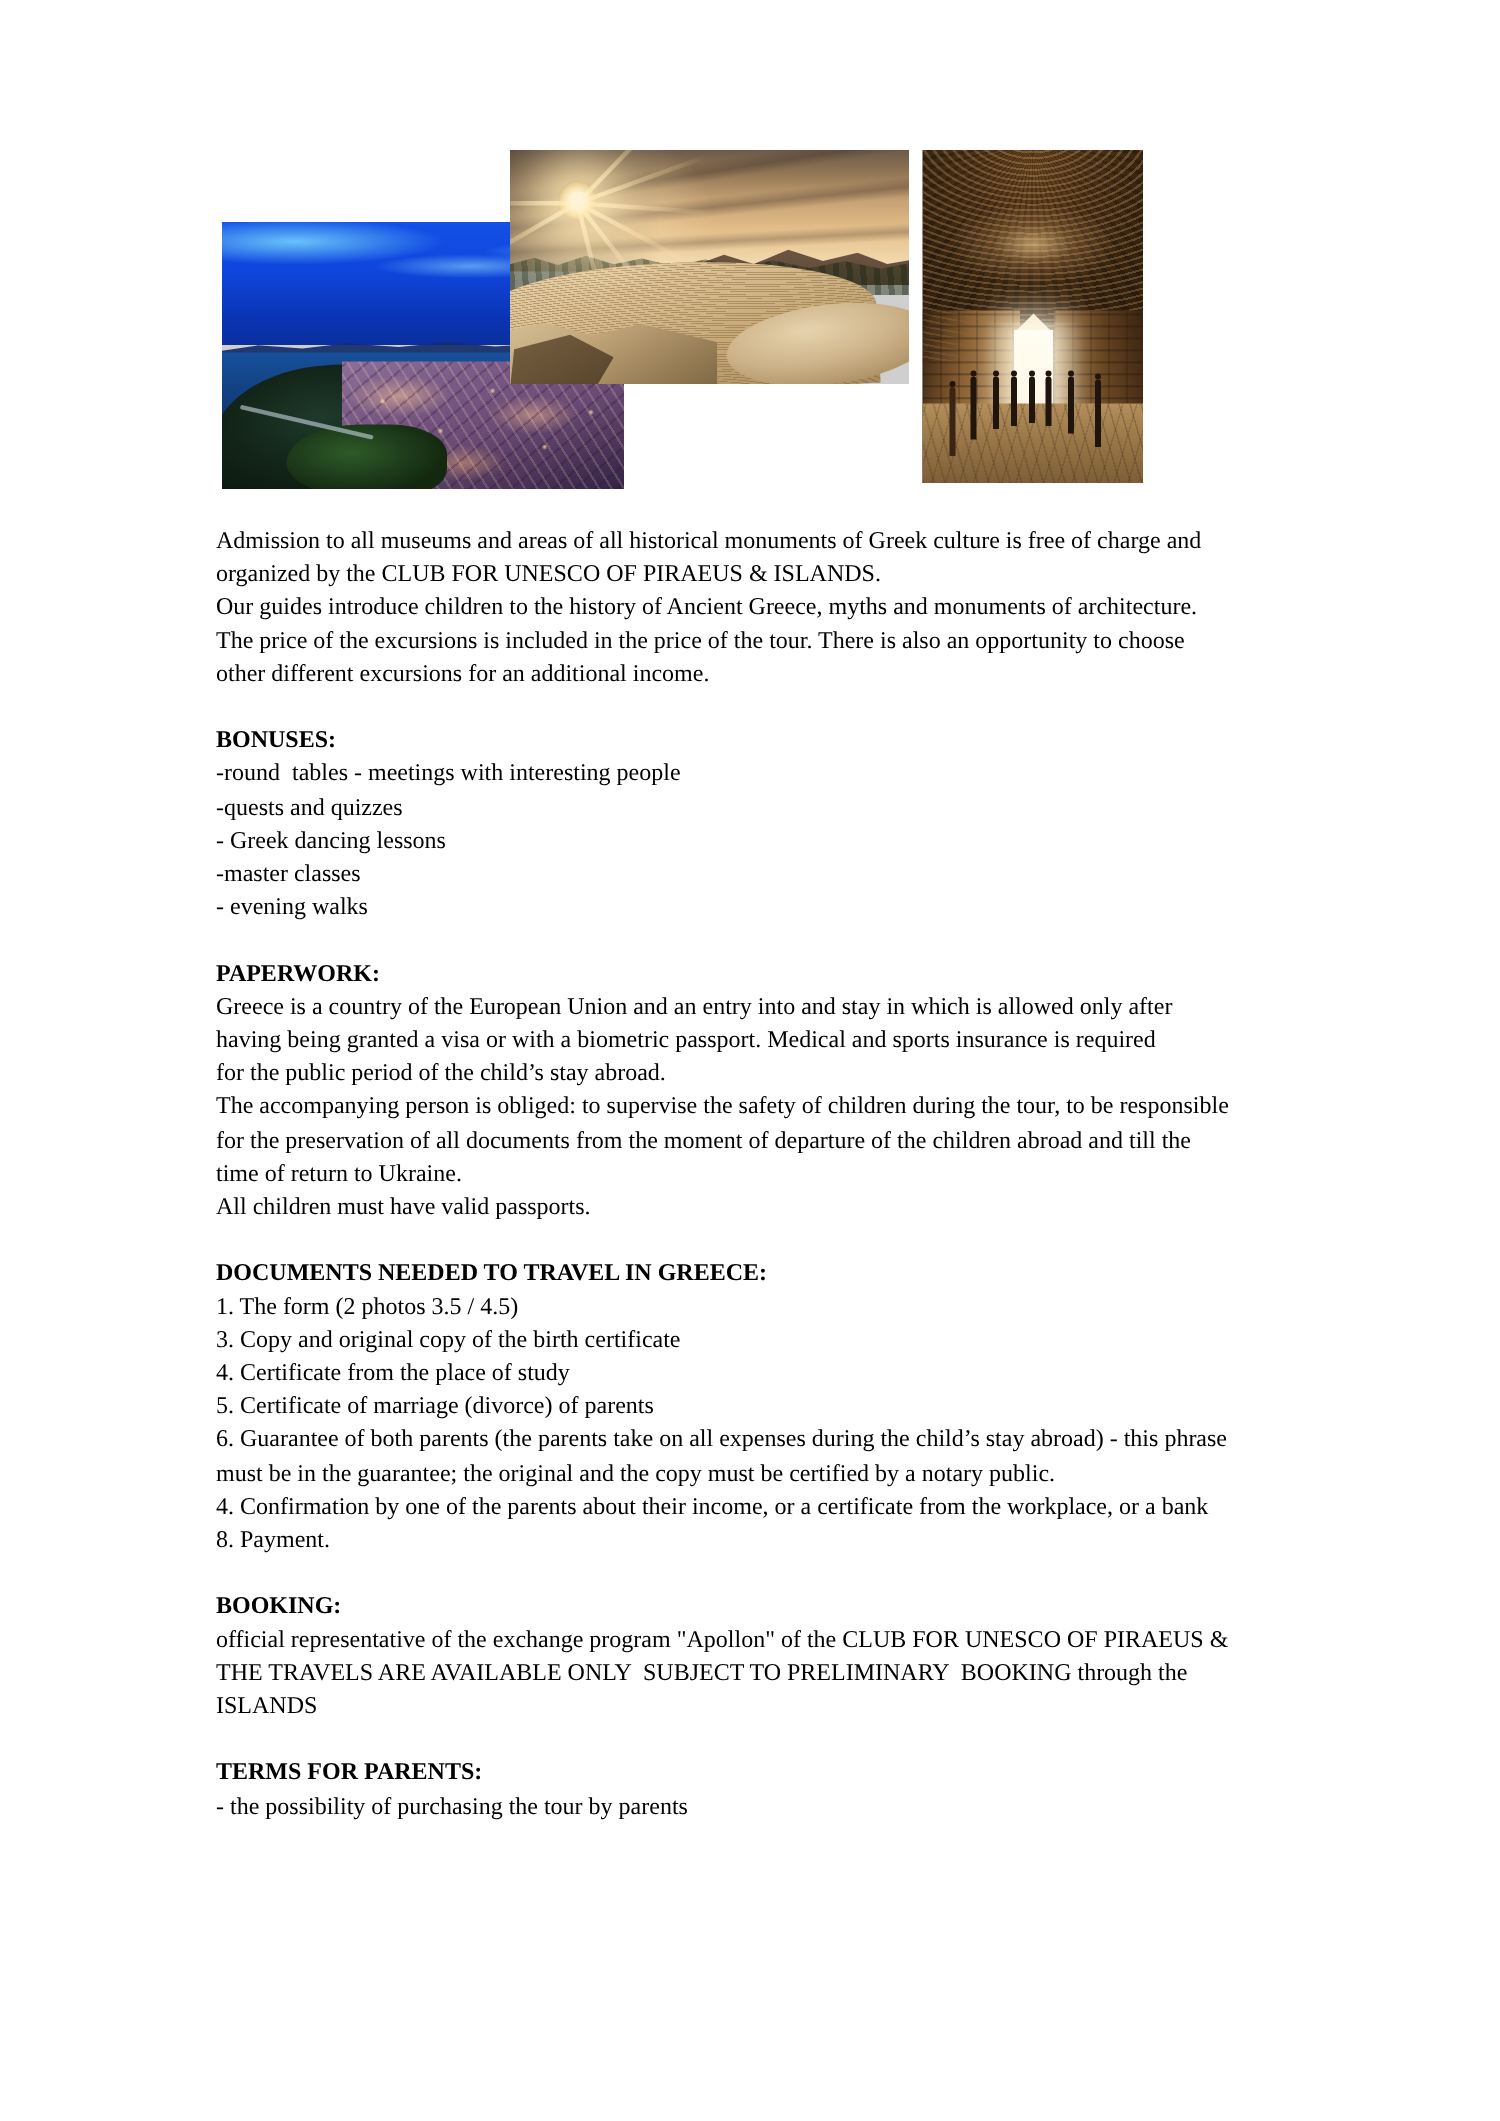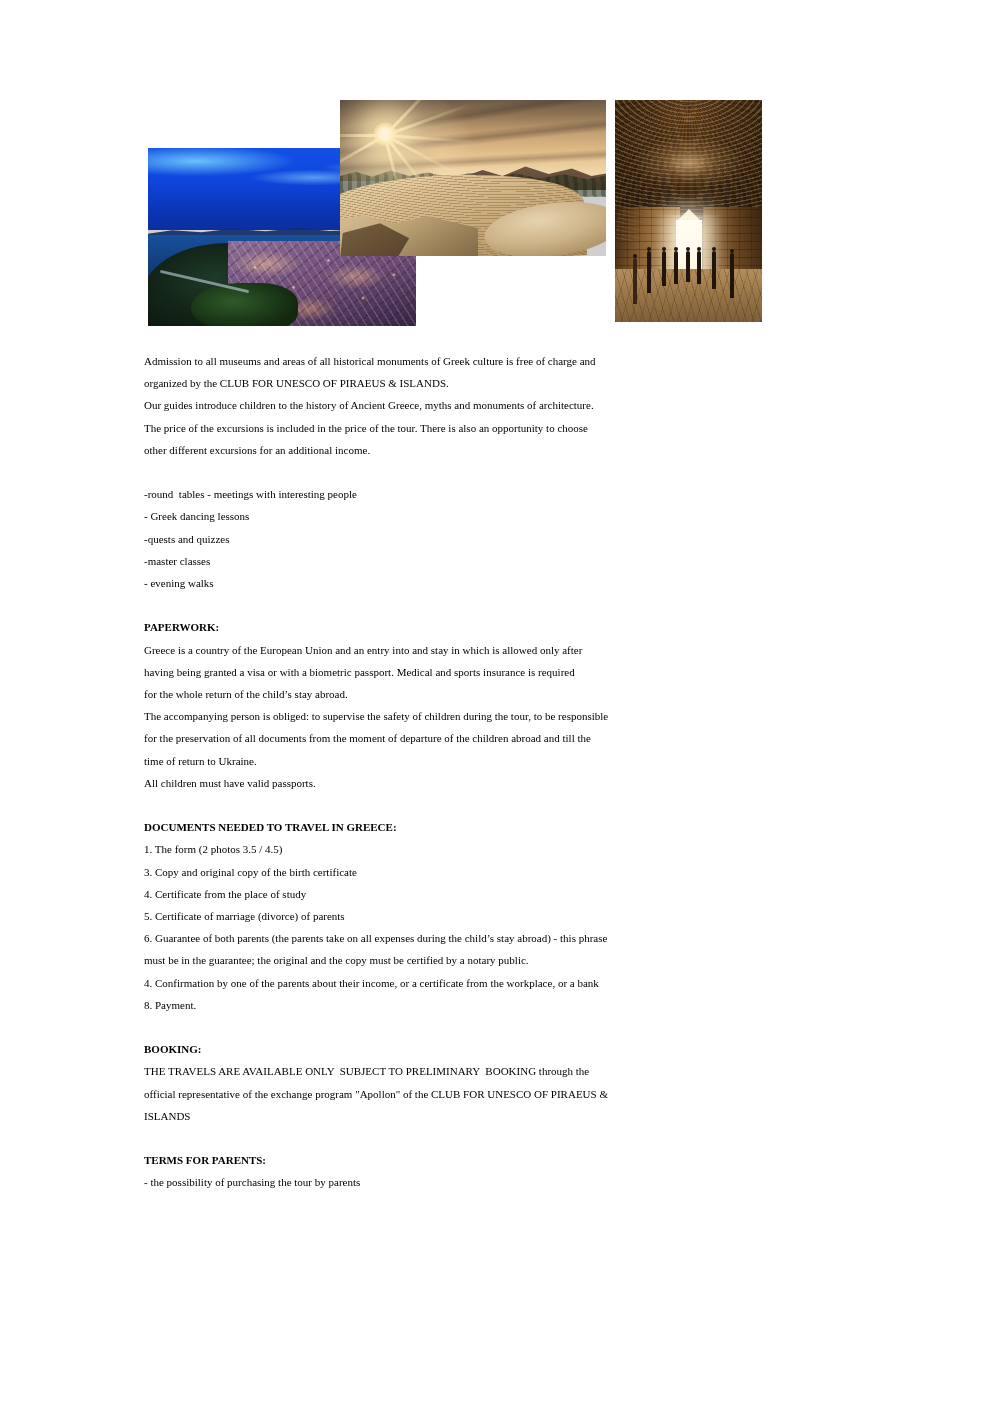--- a/index.html
+++ b/index.html
@@ -330,21 +330,21 @@
     background: radial-gradient(ellipse 46% 70% at 50% 18%, rgba(255,250,228,0.55) 0%, rgba(255,246,214,0.16) 52%, rgba(255,246,214,0) 100%);
     pointer-events: none;
   }
 
   
   .doc-body {
     position: absolute;
     left: 144px;
     top: 350px;
     width: 790px;
-    font-size: 11px;
+    font-size: 16px;
     line-height: 22.2px;
   }
   .para { margin: 0; }
   .line { white-space: pre-wrap; }
   .heading {
     font-weight: bold;
     margin: 0;
   }
   .gap { height: 22.2px; }
 </style>
@@ -415,34 +415,35 @@
       <div class="line">Admission to all museums and areas of all historical monuments of Greek culture is free of charge and</div>
       <div class="line">organized by the CLUB FOR UNESCO OF PIRAEUS &amp; ISLANDS.</div>
       <div class="line">Our guides introduce children to the history of Ancient Greece, myths and monuments of architecture.</div>
       <div class="line">The price of the excursions is included in the price of the tour. There is also an opportunity to choose</div>
       <div class="line">other different excursions for an additional income.</div>
     </div>
 
     <div class="gap"></div>
 
     <div class="para">
+      <div class="heading">BONUSES:</div>
       <div class="line">-round  tables - meetings with interesting people</div>
+      <div class="line">-quests and quizzes</div>
       <div class="line">- Greek dancing lessons</div>
-      <div class="line">-quests and quizzes</div>
       <div class="line">-master classes</div>
       <div class="line">- evening walks</div>
     </div>
 
     <div class="gap"></div>
 
     <div class="para">
       <div class="heading">PAPERWORK:</div>
       <div class="line">Greece is a country of the European Union and an entry into and stay in which is allowed only after</div>
       <div class="line">having being granted a visa or with a biometric passport. Medical and sports insurance is required</div>
-      <div class="line">for the whole return of the child’s stay abroad.</div>
+      <div class="line">for the public period of the child’s stay abroad.</div>
       <div class="line">The accompanying person is obliged: to supervise the safety of children during the tour, to be responsible</div>
       <div class="line">for the preservation of all documents from the moment of departure of the children abroad and till the</div>
       <div class="line">time of return to Ukraine.</div>
       <div class="line">All children must have valid passports.</div>
     </div>
 
     <div class="gap"></div>
 
     <div class="para">
       <div class="heading">DOCUMENTS NEEDED TO TRAVEL IN GREECE:</div>
@@ -453,22 +454,22 @@
       <div class="line">6. Guarantee of both parents (the parents take on all expenses during the child’s stay abroad) - this phrase</div>
       <div class="line">must be in the guarantee; the original and the copy must be certified by a notary public.</div>
       <div class="line">4. Confirmation by one of the parents about their income, or a certificate from the workplace, or a bank</div>
       <div class="line">8. Payment.</div>
     </div>
 
     <div class="gap"></div>
 
     <div class="para">
       <div class="heading">BOOKING:</div>
+      <div class="line">official representative of the exchange program "Apollon" of the CLUB FOR UNESCO OF PIRAEUS &amp;</div>
       <div class="line">THE TRAVELS ARE AVAILABLE ONLY  SUBJECT TO PRELIMINARY  BOOKING through the</div>
-      <div class="line">official representative of the exchange program "Apollon" of the CLUB FOR UNESCO OF PIRAEUS &amp;</div>
       <div class="line">ISLANDS</div>
     </div>
 
     <div class="gap"></div>
 
     <div class="para">
       <div class="heading">TERMS FOR PARENTS:</div>
       <div class="line">- the possibility of purchasing the tour by parents</div>
     </div>
 

